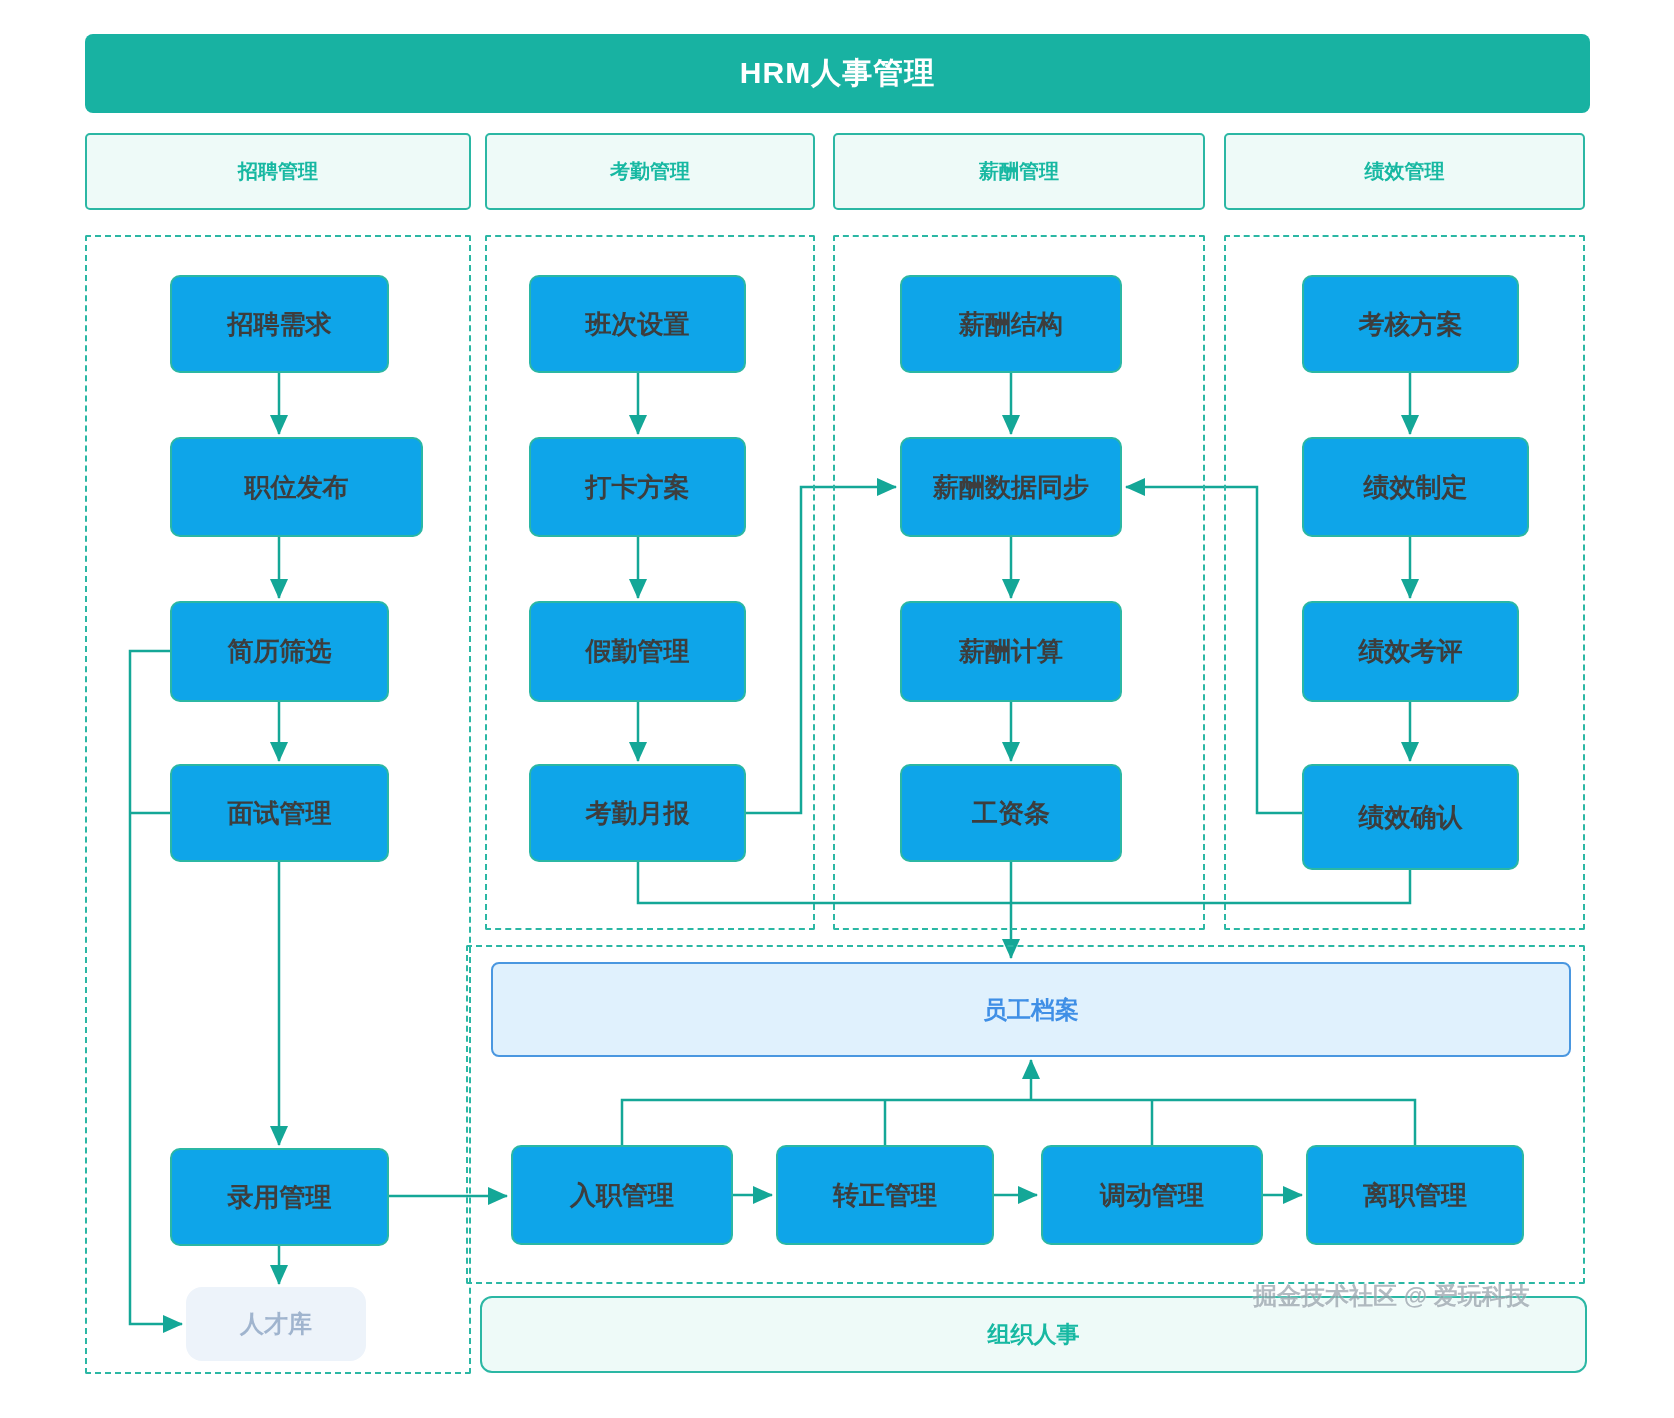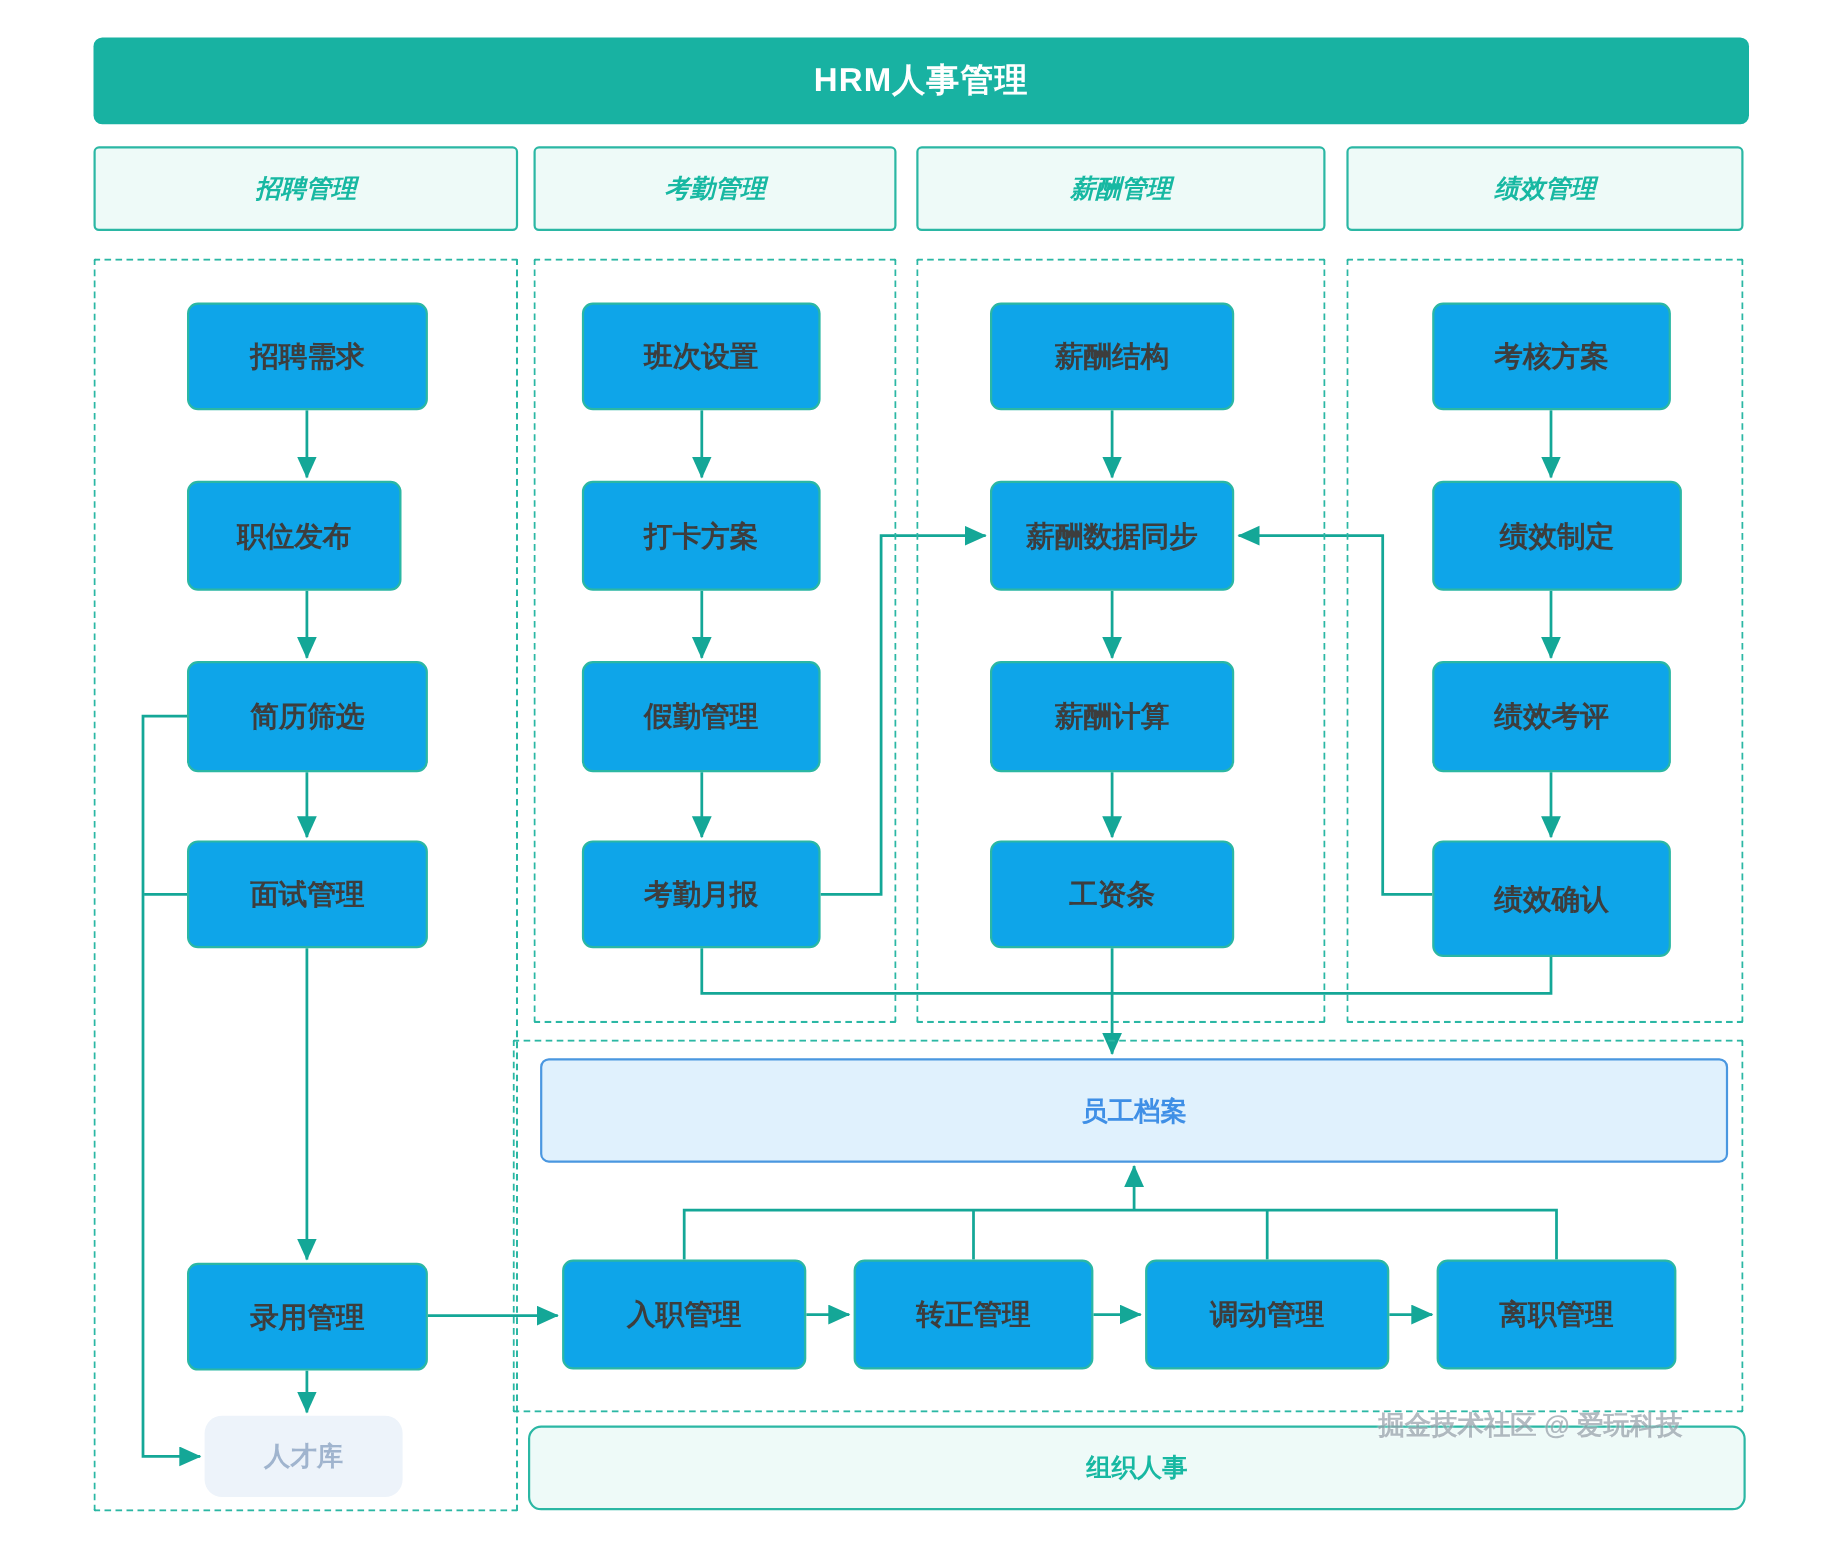--- a/index.html
+++ b/index.html
@@ -21,21 +21,21 @@
     font-family:"Liberation Sans","DejaVu Sans",sans-serif;
   }
   #wires{position:absolute;left:0;top:0;width:1674px;height:1418px;pointer-events:none;}
   .abs{position:absolute;box-sizing:border-box;display:flex;align-items:center;justify-content:center;text-align:center;}
   .banner{
     background:var(--teal);color:#ffffff;font-size:30px;font-weight:bold;
     border-radius:8px;letter-spacing:1px;
   }
   .col-header{
     background:var(--mint-fill);border:2px solid var(--teal-border);
-    color:var(--teal-text);font-size:23px;font-weight:bold;border-radius:5px;font-style:italic;
+    color:var(--teal-text);font-size:20px;font-weight:bold;border-radius:5px;
   }
   .dashed-box{border:2px dashed var(--teal-border);border-radius:2px;}
   .node{
     background:#0ea5e9;border:2px solid var(--teal-border);border-radius:10px;
     color:var(--node-text);font-size:26px;font-weight:bold;
   }
   .archive{
     background:var(--blue-fill);border:2px solid var(--blue-border);border-radius:8px;
     color:var(--blue-text);font-size:24px;font-weight:bold;
   }
@@ -112,21 +112,21 @@
   <div class="abs col-header" style="left:833px;top:133px;width:372px;height:77px;">薪酬管理</div>
   <div class="abs col-header" style="left:1224px;top:133px;width:361px;height:77px;">绩效管理</div>
 
   <div class="abs dashed-box" style="left:85px;top:235px;width:386px;height:1139px;"></div>
   <div class="abs dashed-box" style="left:485px;top:235px;width:330px;height:695px;"></div>
   <div class="abs dashed-box" style="left:833px;top:235px;width:372px;height:695px;"></div>
   <div class="abs dashed-box" style="left:1224px;top:235px;width:361px;height:695px;"></div>
   <div class="abs dashed-box" style="left:466px;top:945px;width:1119px;height:339px;"></div>
 
   <div class="abs node" style="left:170px;top:275px;width:219px;height:98px;">招聘需求</div>
-  <div class="abs node" style="left:170px;top:437px;width:195px;height:100px;">职位发布</div>
+  <div class="abs node" style="left:170px;top:437px;width:253px;height:100px;">职位发布</div>
   <div class="abs node" style="left:170px;top:601px;width:219px;height:101px;">简历筛选</div>
   <div class="abs node" style="left:170px;top:764px;width:219px;height:98px;">面试管理</div>
   <div class="abs node" style="left:170px;top:1148px;width:219px;height:98px;">录用管理</div>
   <div class="abs pool" style="left:186px;top:1287px;width:180px;height:74px;">人才库</div>
 
   <div class="abs node" style="left:529px;top:275px;width:217px;height:98px;">班次设置</div>
   <div class="abs node" style="left:529px;top:437px;width:217px;height:100px;">打卡方案</div>
   <div class="abs node" style="left:529px;top:601px;width:217px;height:101px;">假勤管理</div>
   <div class="abs node" style="left:529px;top:764px;width:217px;height:98px;">考勤月报</div>
 

